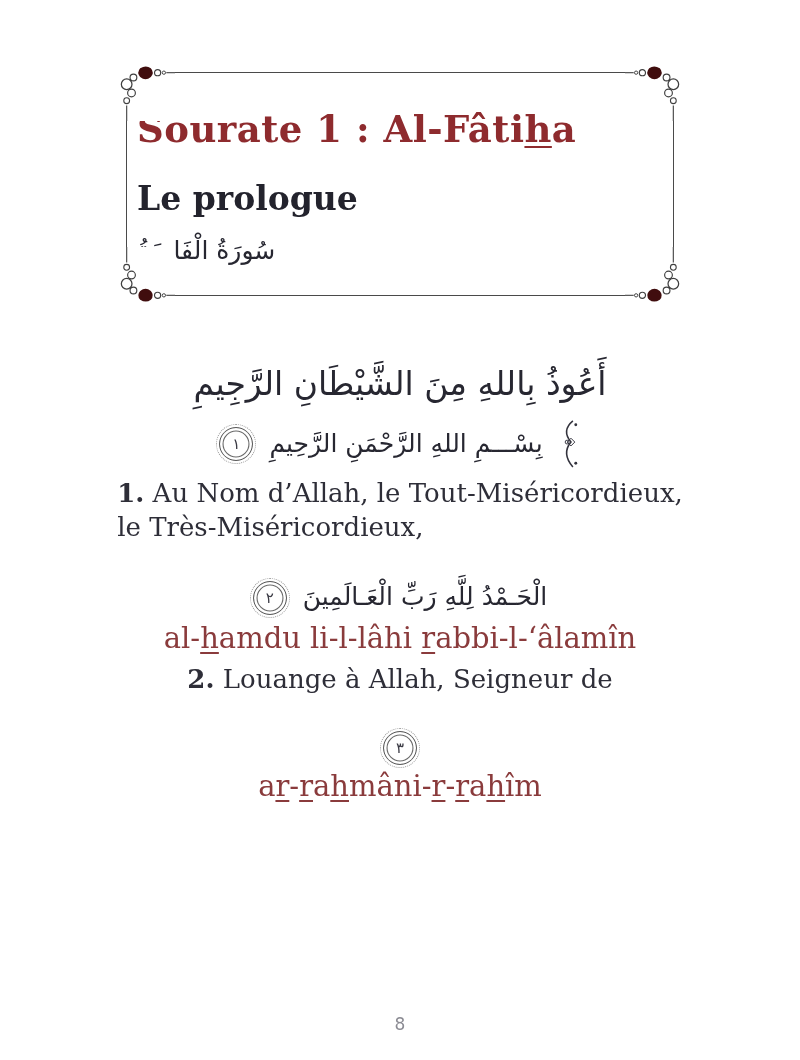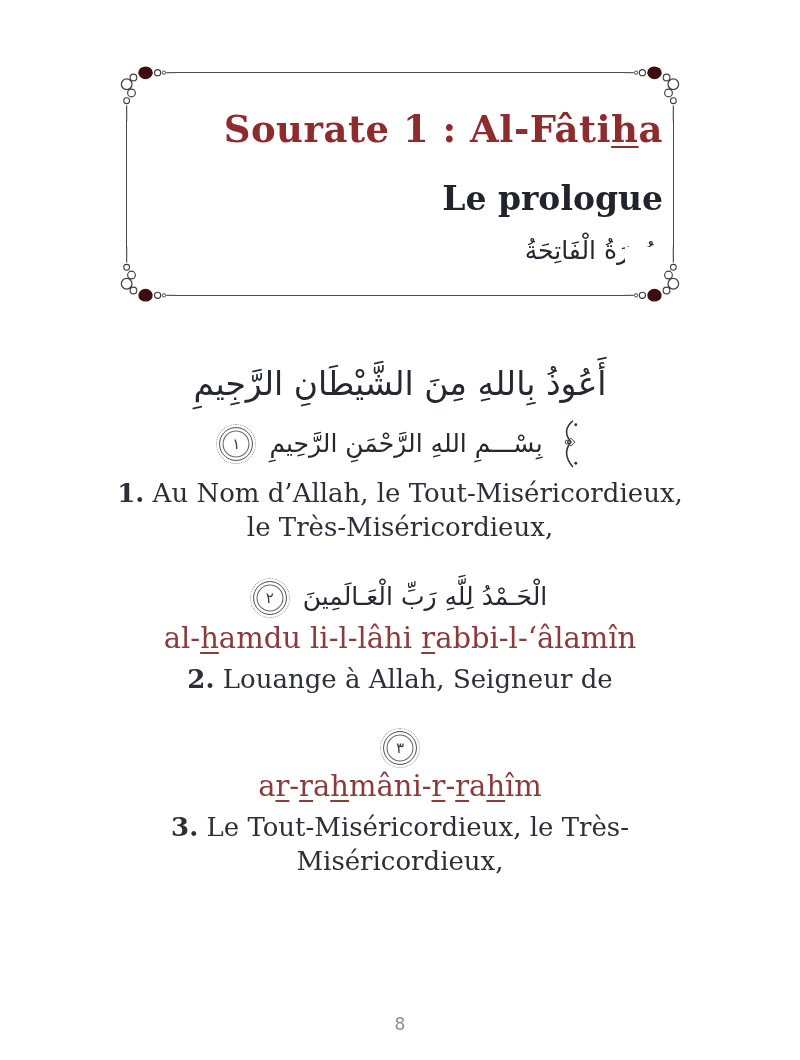--- a/index.html
+++ b/index.html
@@ -10,21 +10,21 @@
     overflow:hidden;
   }
   .page {
     position:relative; width:800px; height:1060px;
     display:flex; flex-direction:column; align-items:center;
   }
   
   .header-box {
     position:relative; margin-top:72px; width:548px;
     border:1px solid var(--border-gray,#4a4a4a);
-    padding:34px 10px 24px; text-align:right; background:#fff;
+    padding:34px 10px 24px; text-align:left; background:#fff;
   }
   .corner { position:absolute; width:58px; height:58px; pointer-events:none; }
   .corner svg { display:block; width:100%; height:100%; }
   .corner.tl { top:-10px; left:-10px; }
   .corner.tr { top:-10px; right:-10px; transform:scaleX(-1); }
   .corner.bl { bottom:-10px; left:-10px; transform:scaleY(-1); }
   .corner.br { bottom:-10px; right:-10px; transform:scale(-1,-1); }
   .title {
     font-size:37px; font-weight:bold; letter-spacing:0.5px;
     color:var(--title-red,#8e2b2e);
@@ -58,21 +58,21 @@
   .translit {
     font-size:29px; margin-top:4px;
     color:var(--translit-red,#8a3b3c);
   }
   .uline, .title .uline {
     text-decoration:underline;
     text-decoration-thickness:2px;
     text-underline-offset:4px;
   }
   .bold { font-weight:bold; }
-  .french { font-size:26px; line-height:1.3; text-align:center; margin-top:8px; }
+  .french { font-size:26px; line-height:1.3; margin-top:8px; }
   .page-number {
     position:absolute; left:0; right:0; bottom:26px;
     text-align:center; font-size:17px;
     color:var(--page-num-gray,#8b8b93);
     font-family:"DejaVu Sans","Liberation Sans",sans-serif;
   }
 </style>
 </head>
 <body>
 
@@ -174,17 +174,16 @@
     <p class="french"><span class="bold">2.</span><span> Louange à Allah, Seigneur de</span><br></p>
   </section>
 
   <section class="verse verse-3">
     <div class="arabic-row">
       <span class="verse-circle">
         <span>٣</span>
       </span>
     </div>
     <div class="translit"><span>a</span><span class="uline">r</span><span>-</span><span class="uline">r</span><span>a</span><span class="uline">h</span><span>mâni-</span><span class="uline">r</span><span>-</span><span class="uline">r</span><span>a</span><span class="uline">h</span><span>îm</span></div>
-    <p class="french"><span class="bold">3.</span><span> Le Tout-Miséricordieux, le Très-</span><br><span>Miséricordieux,</span></p>
   </section>
 
   <div class="page-number">8</div>
 </div>
 
 </body></html>

